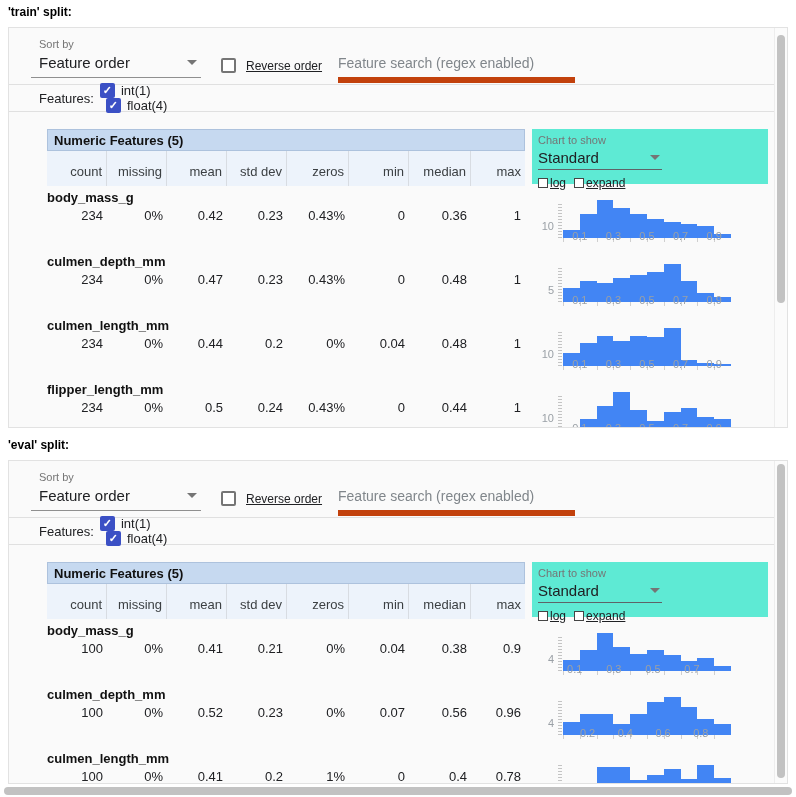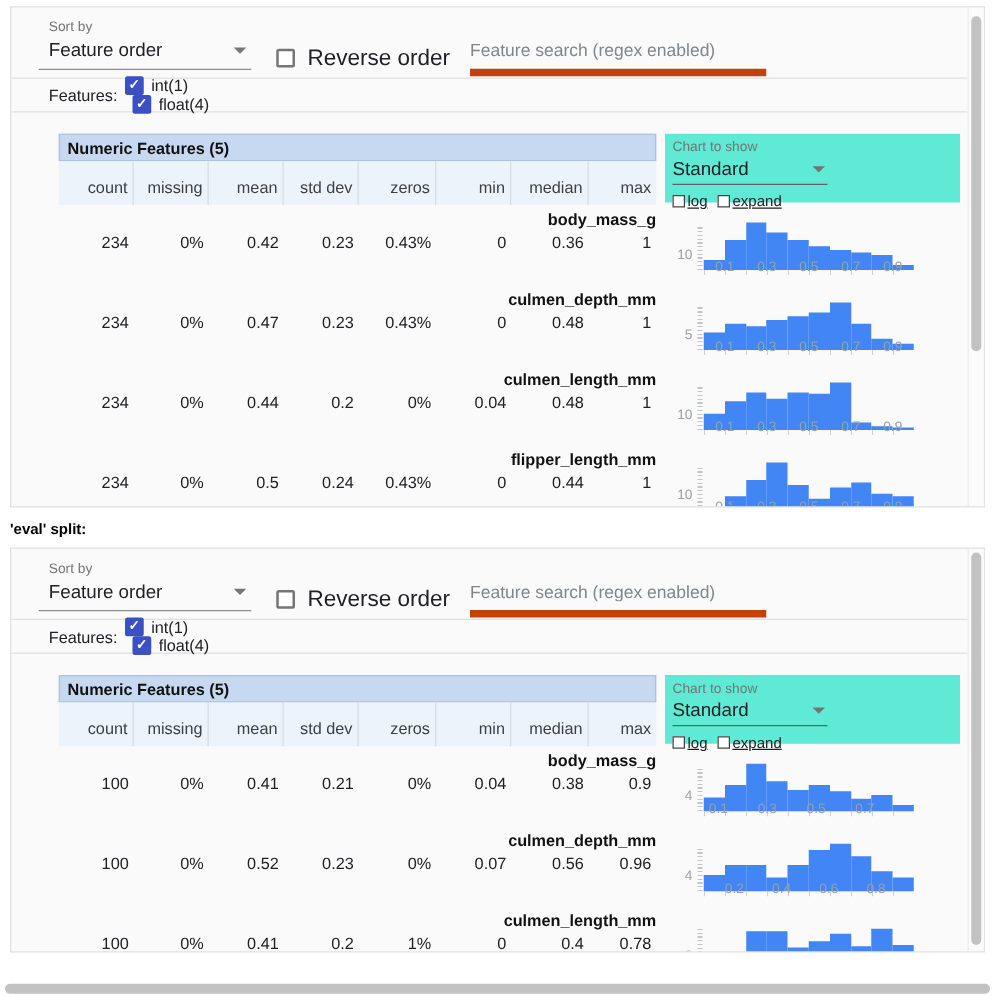--- a/index.html
+++ b/index.html
@@ -20,21 +20,21 @@
   
   .toolbar{padding:10px 0 0 22px;height:46px;display:flex;align-items:flex-start;}
   .sort-block{width:170px;}
   .sort-caption{font-size:11px;color:#757575;margin-bottom:4px;padding-left:8px;}
   .sort-value-row{display:flex;align-items:center;justify-content:space-between;
     border-bottom:1px solid #8f8f8f;padding:0 4px 6px 8px;font-size:15px;color:#202124;}
   .dd-arrow{width:0;height:0;border-left:5px solid transparent;border-right:5px solid transparent;
     border-top:5px solid #757575;}
   .reverse-block{display:flex;align-items:center;margin:20px 0 0 20px;}
   .cbx{width:15px;height:15px;border:2px solid #757575;border-radius:2px;background:#fff;box-sizing:border-box;flex:none;}
-  .reverse-label{font-size:18px;color:#202124;margin-left:10px;white-space:nowrap;}
+  .reverse-label{font-size:12px;color:#202124;margin-left:10px;white-space:nowrap;text-decoration:underline;}
   .search-block{margin:16px 0 0 16px;width:237px;border-bottom:6px solid #c2410c;padding-bottom:5px;}
   .search-block input{border:none;outline:none;background:transparent;width:100%;
     font-size:14px;color:#202124;font-family:"Liberation Sans",sans-serif;padding:0;}
   .search-block input::placeholder{color:#80868b;opacity:1;}
   .divider{height:1px;background:#e0e0e0;}
 
   
   .features-row{height:26px;display:flex;align-items:center;padding-left:30px;font-size:13px;color:#202124;}
   .filter{display:flex;align-items:center;margin-left:12px;}
   .filter:first-of-type{margin-left:6px;}
@@ -48,21 +48,21 @@
   .table-col{width:478px;flex:none;}
   .table-title{height:22px;line-height:22px;background:#c6d9f0;border:1px solid #adc2dd;
     box-sizing:border-box;font-weight:bold;font-size:13px;padding-left:6px;color:#111;}
   .col-headers{display:flex;background:#edf3fb;height:35px;box-sizing:border-box;}
   .col-h{display:flex;align-items:flex-end;justify-content:flex-end;
     font-size:13px;color:#3c4043;padding:0 4px 7px 0;box-sizing:border-box;border-right:1px solid #d8dce2;}
   .col-h:last-child{border-right:none;}
   .c0{width:60px;}.c1{width:60px;}.c2{width:60px;}.c3{width:60px;}
   .c4{width:62px;}.c5{width:60px;}.c6{width:62px;}.c7{width:54px;}
   .frow{height:64px;box-sizing:border-box;padding-top:4px;}
-  .fname{font-size:13px;font-weight:bold;color:#111;line-height:16px;text-align:right;}
+  .fname{font-size:13px;font-weight:bold;color:#111;line-height:16px;}
   .fstats{display:flex;margin-top:2px;}
   .fcell{text-align:right;font-size:13px;color:#202124;padding-right:4px;box-sizing:border-box;}
 
   .charts-col{width:236px;margin-left:7px;flex:none;}
   .chart-box{height:55px;background:#5eead4;padding:5px 0 0 6px;box-sizing:border-box;}
   .cb-caption{font-size:11px;color:#757575;}
   .cb-value{width:122px;display:flex;justify-content:space-between;align-items:center;
     font-size:15px;color:#202124;border-bottom:1px solid #5f6368;padding:0 2px 3px 0;margin-top:3px;}
   .cb-checks{display:flex;align-items:flex-start;margin-top:6px;font-size:12px;color:#202124;text-decoration:underline;}
   .mini-cbx{width:10px;height:10px;border:1px solid #444;background:#fff;box-sizing:border-box;flex:none;margin-right:2px;}
@@ -87,20 +87,21 @@
   .section-train .vthumb{top:7px;height:268px;}
   .section-eval .vthumb{top:3px;height:314px;}
   .hscroll{position:absolute;left:0;right:0;bottom:0;height:11px;background:#fff;}
   .hthumb{position:absolute;left:4px;right:4px;top:1px;height:8px;background:#c2c2c2;border-radius:4px;}
 </style>
 </head>
 <body>
 
 <div id="app">
     <div class="section section-train">
+      <div class="section-label">'train' split:</div>
       <div class="panel">
     <div class="toolbar">
       <div class="sort-block">
         <div class="sort-caption">Sort by</div>
         <div class="sort-value-row">
           <span>Feature order</span>
           <span class="dd-arrow"></span>
         </div>
       </div>
       <div class="reverse-block">

